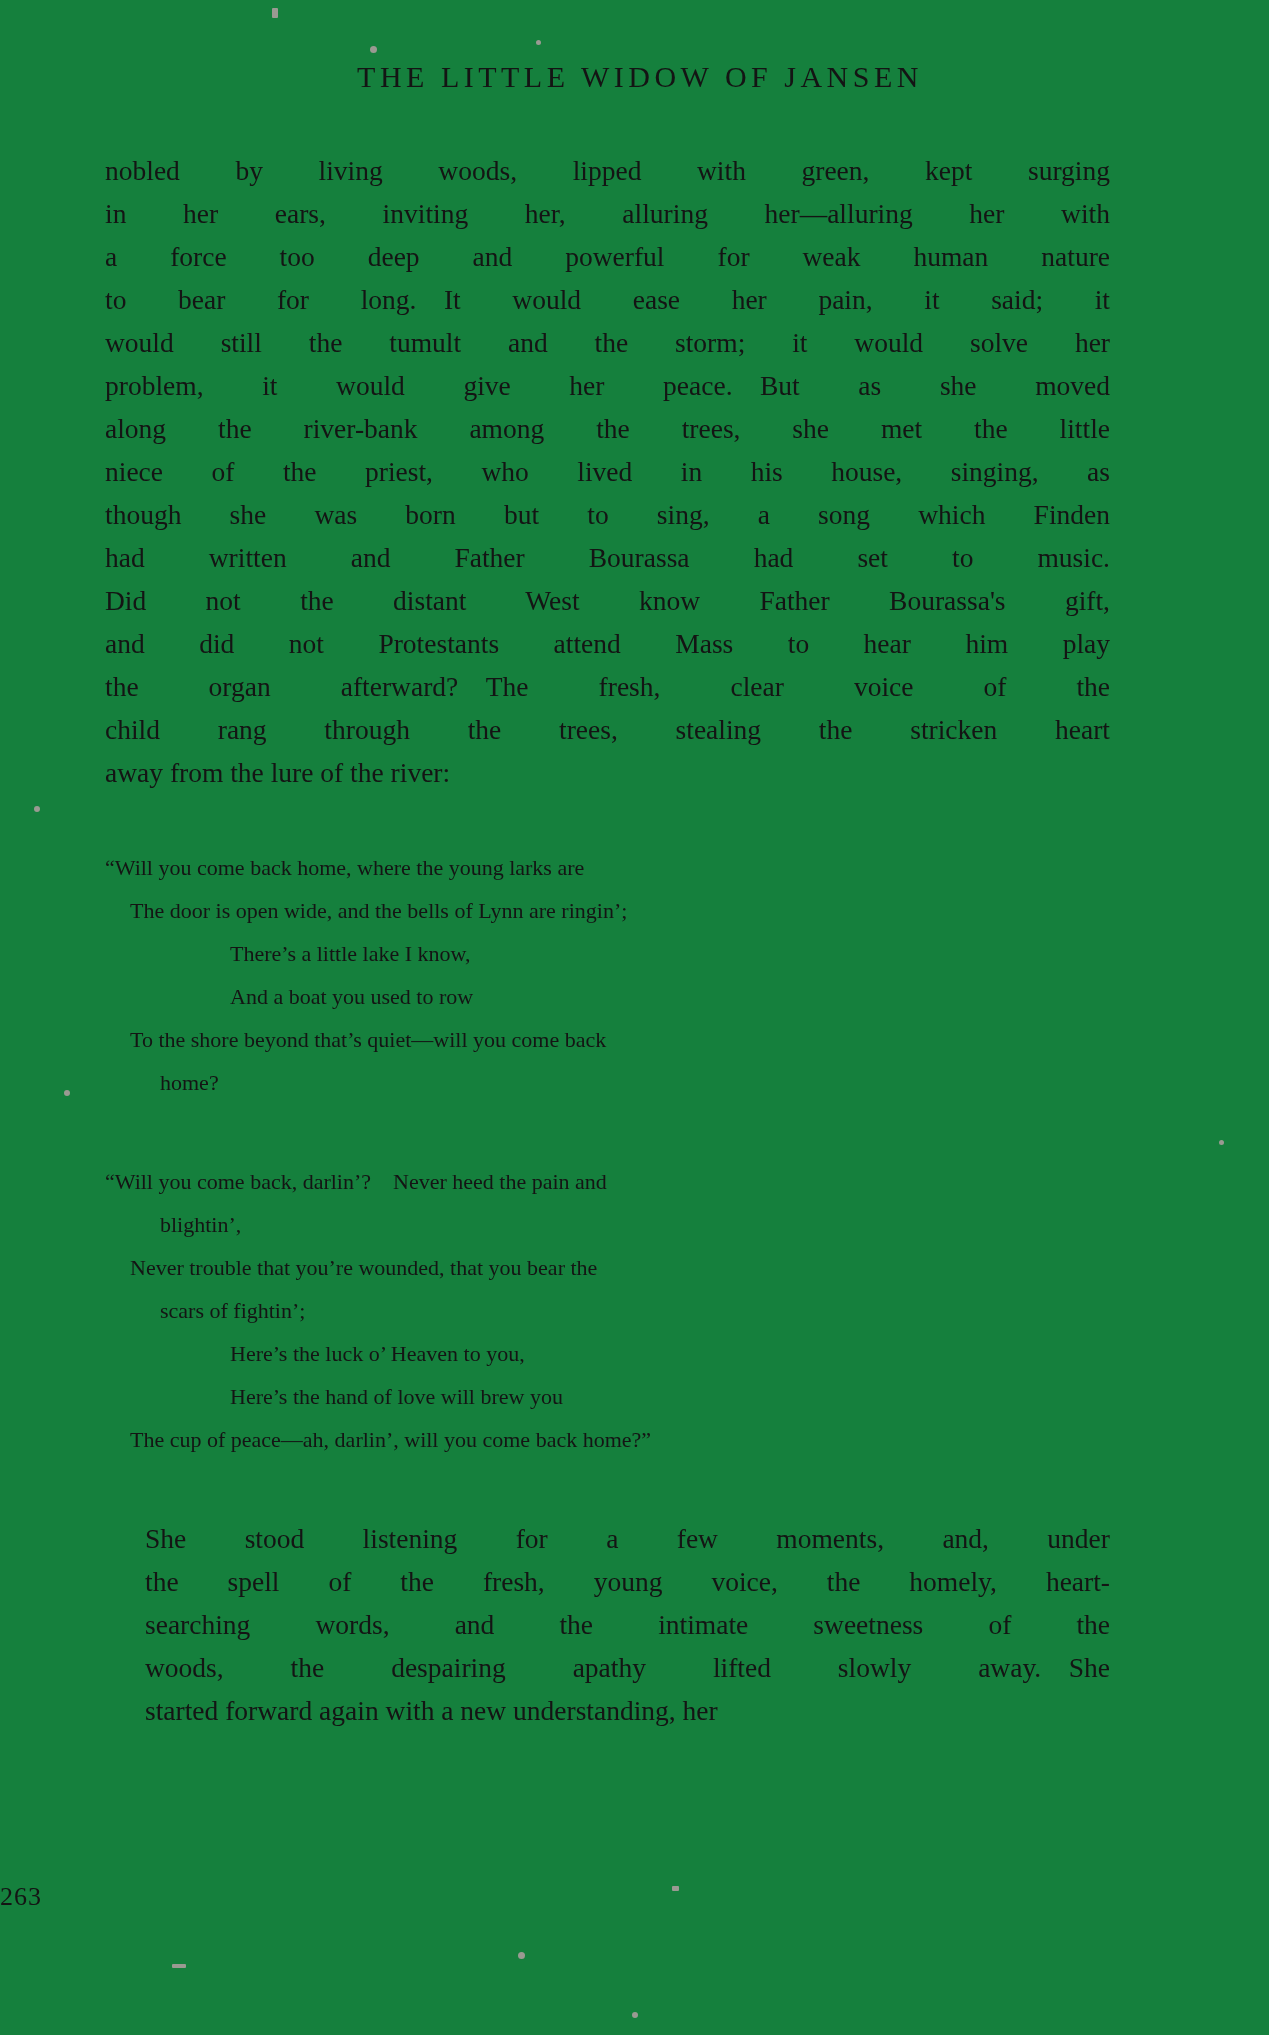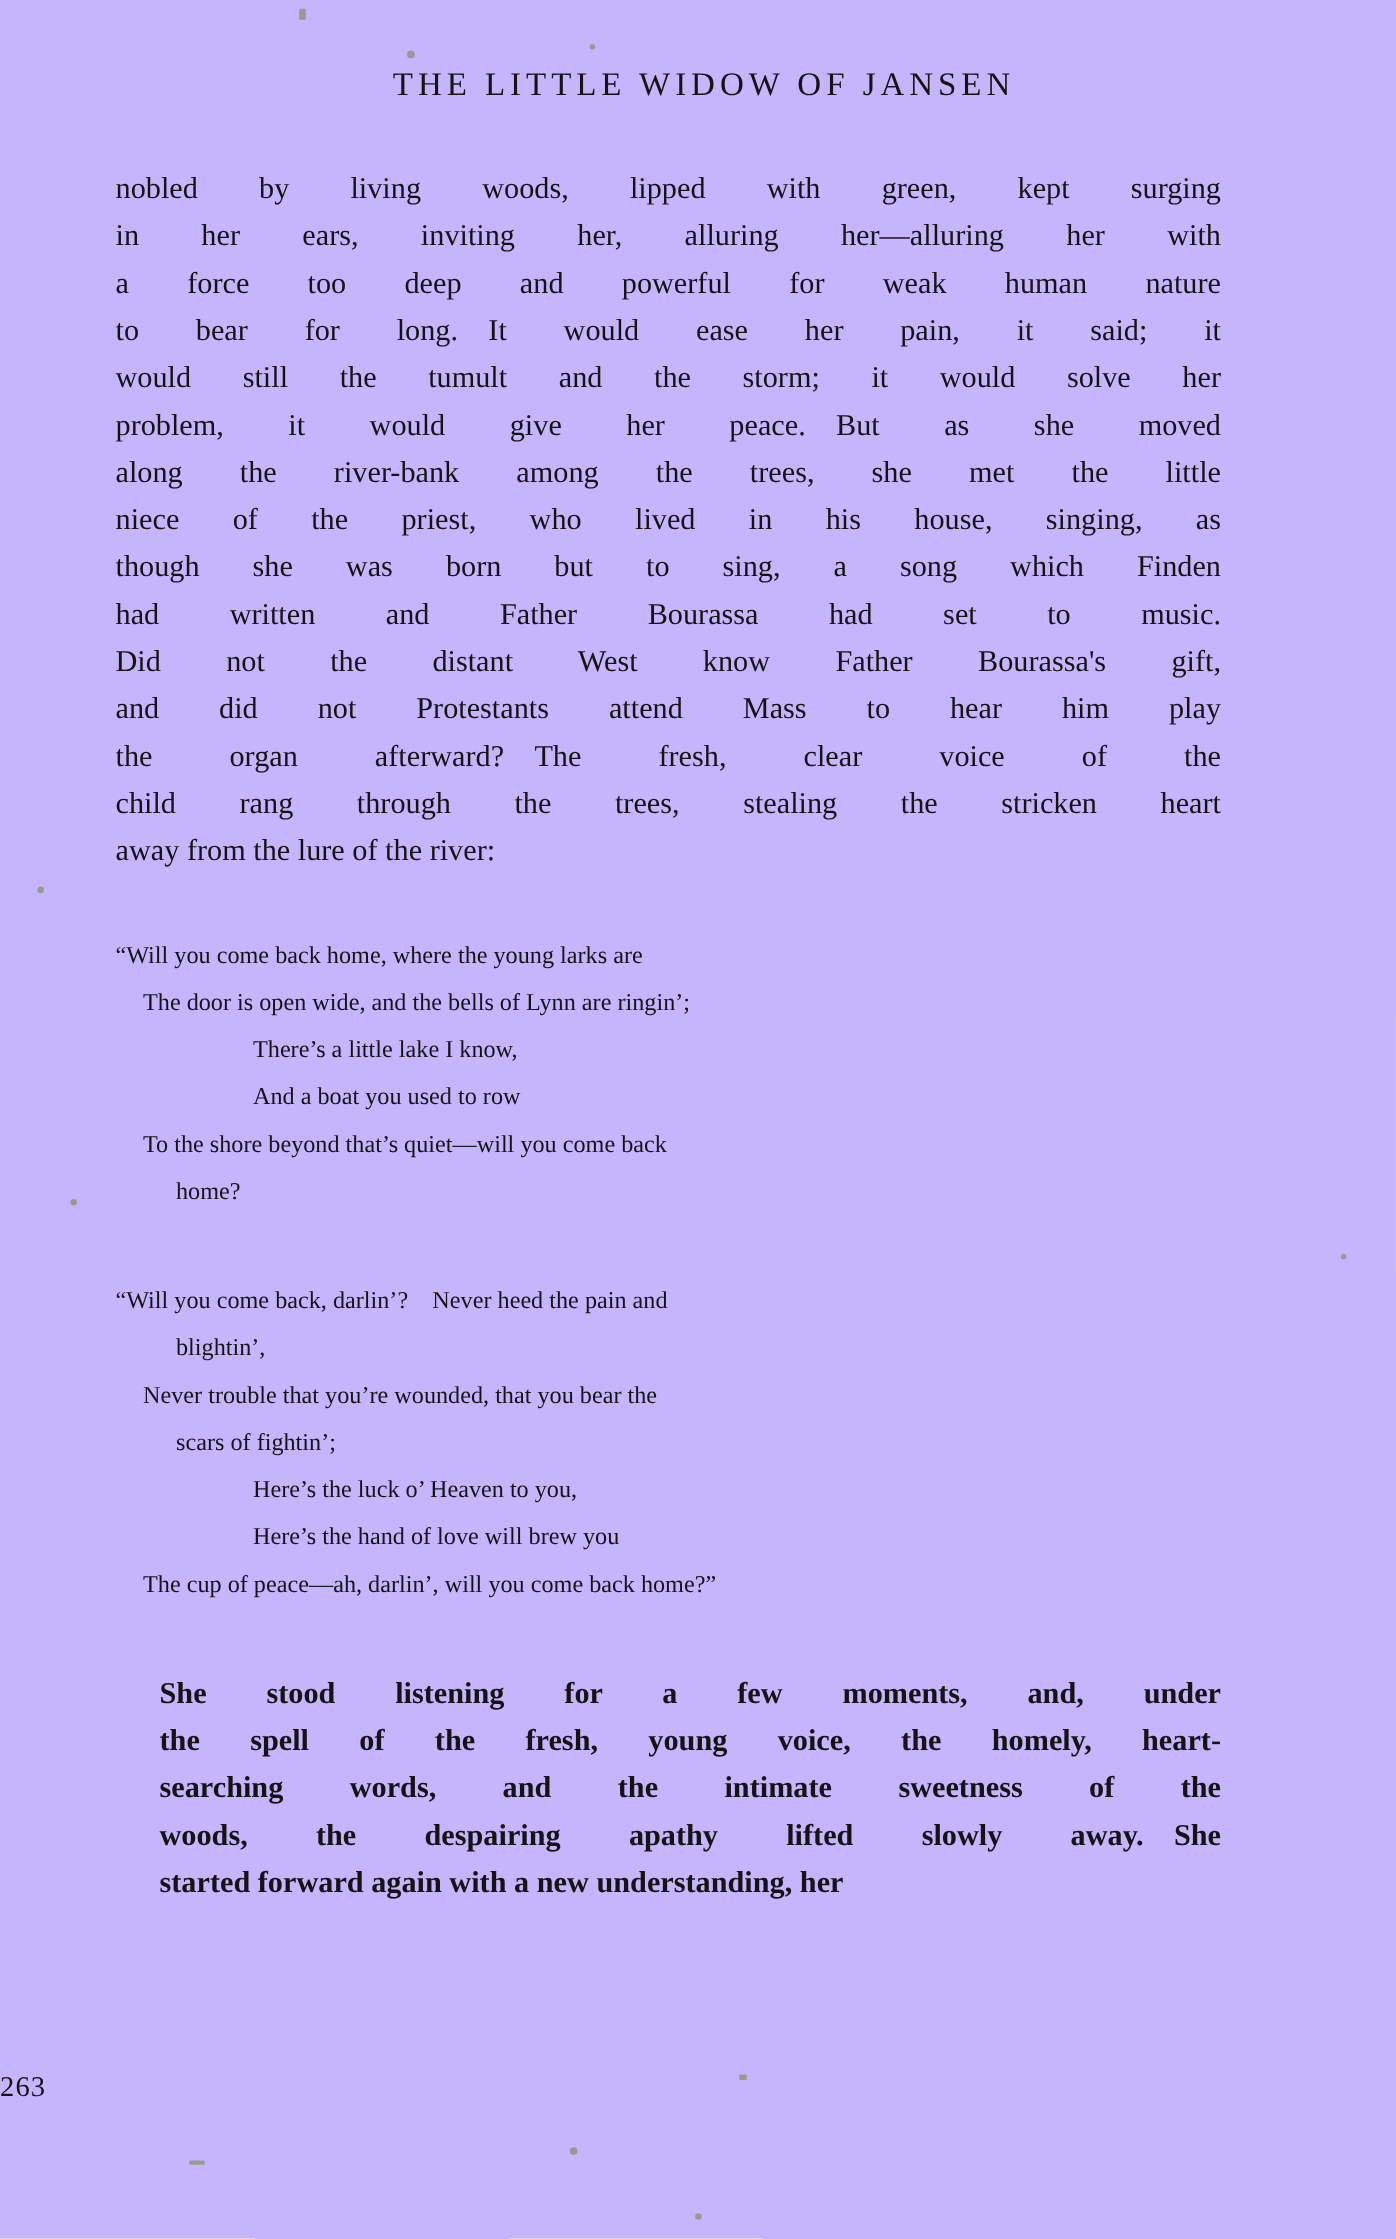--- a/index.html
+++ b/index.html
@@ -14,21 +14,21 @@
     color: #141414;
     position: relative;
     overflow: hidden;
   }
   .page {
     position: absolute;
     left: 0;
     top: 0;
     width: 1269px;
     height: 2035px;
-    background: #c4b5fd;
+    background: #15803d;
   }
   .content {
     position: absolute;
     left: 105px;
     top: 60px;
     width: 1060px;
   }
   .running-head {
     font-size: 30px;
     letter-spacing: 4.5px;
@@ -42,21 +42,20 @@
     font-size: 27.5px;
     line-height: 43px;
     text-align: justify;
     text-justify: inter-word;
     margin: 0 0 0 0;
     width: 1005px;
     padding-left: 0px;
   }
   .body-par.indented {
     text-indent: 40px;
-    font-weight: bold;
   }
   .verse {
     font-size: 22px;
     line-height: 43px;
     width: 1010px;
     margin: 0;
   }
   .vline {
     white-space: nowrap;
     margin: 0;

